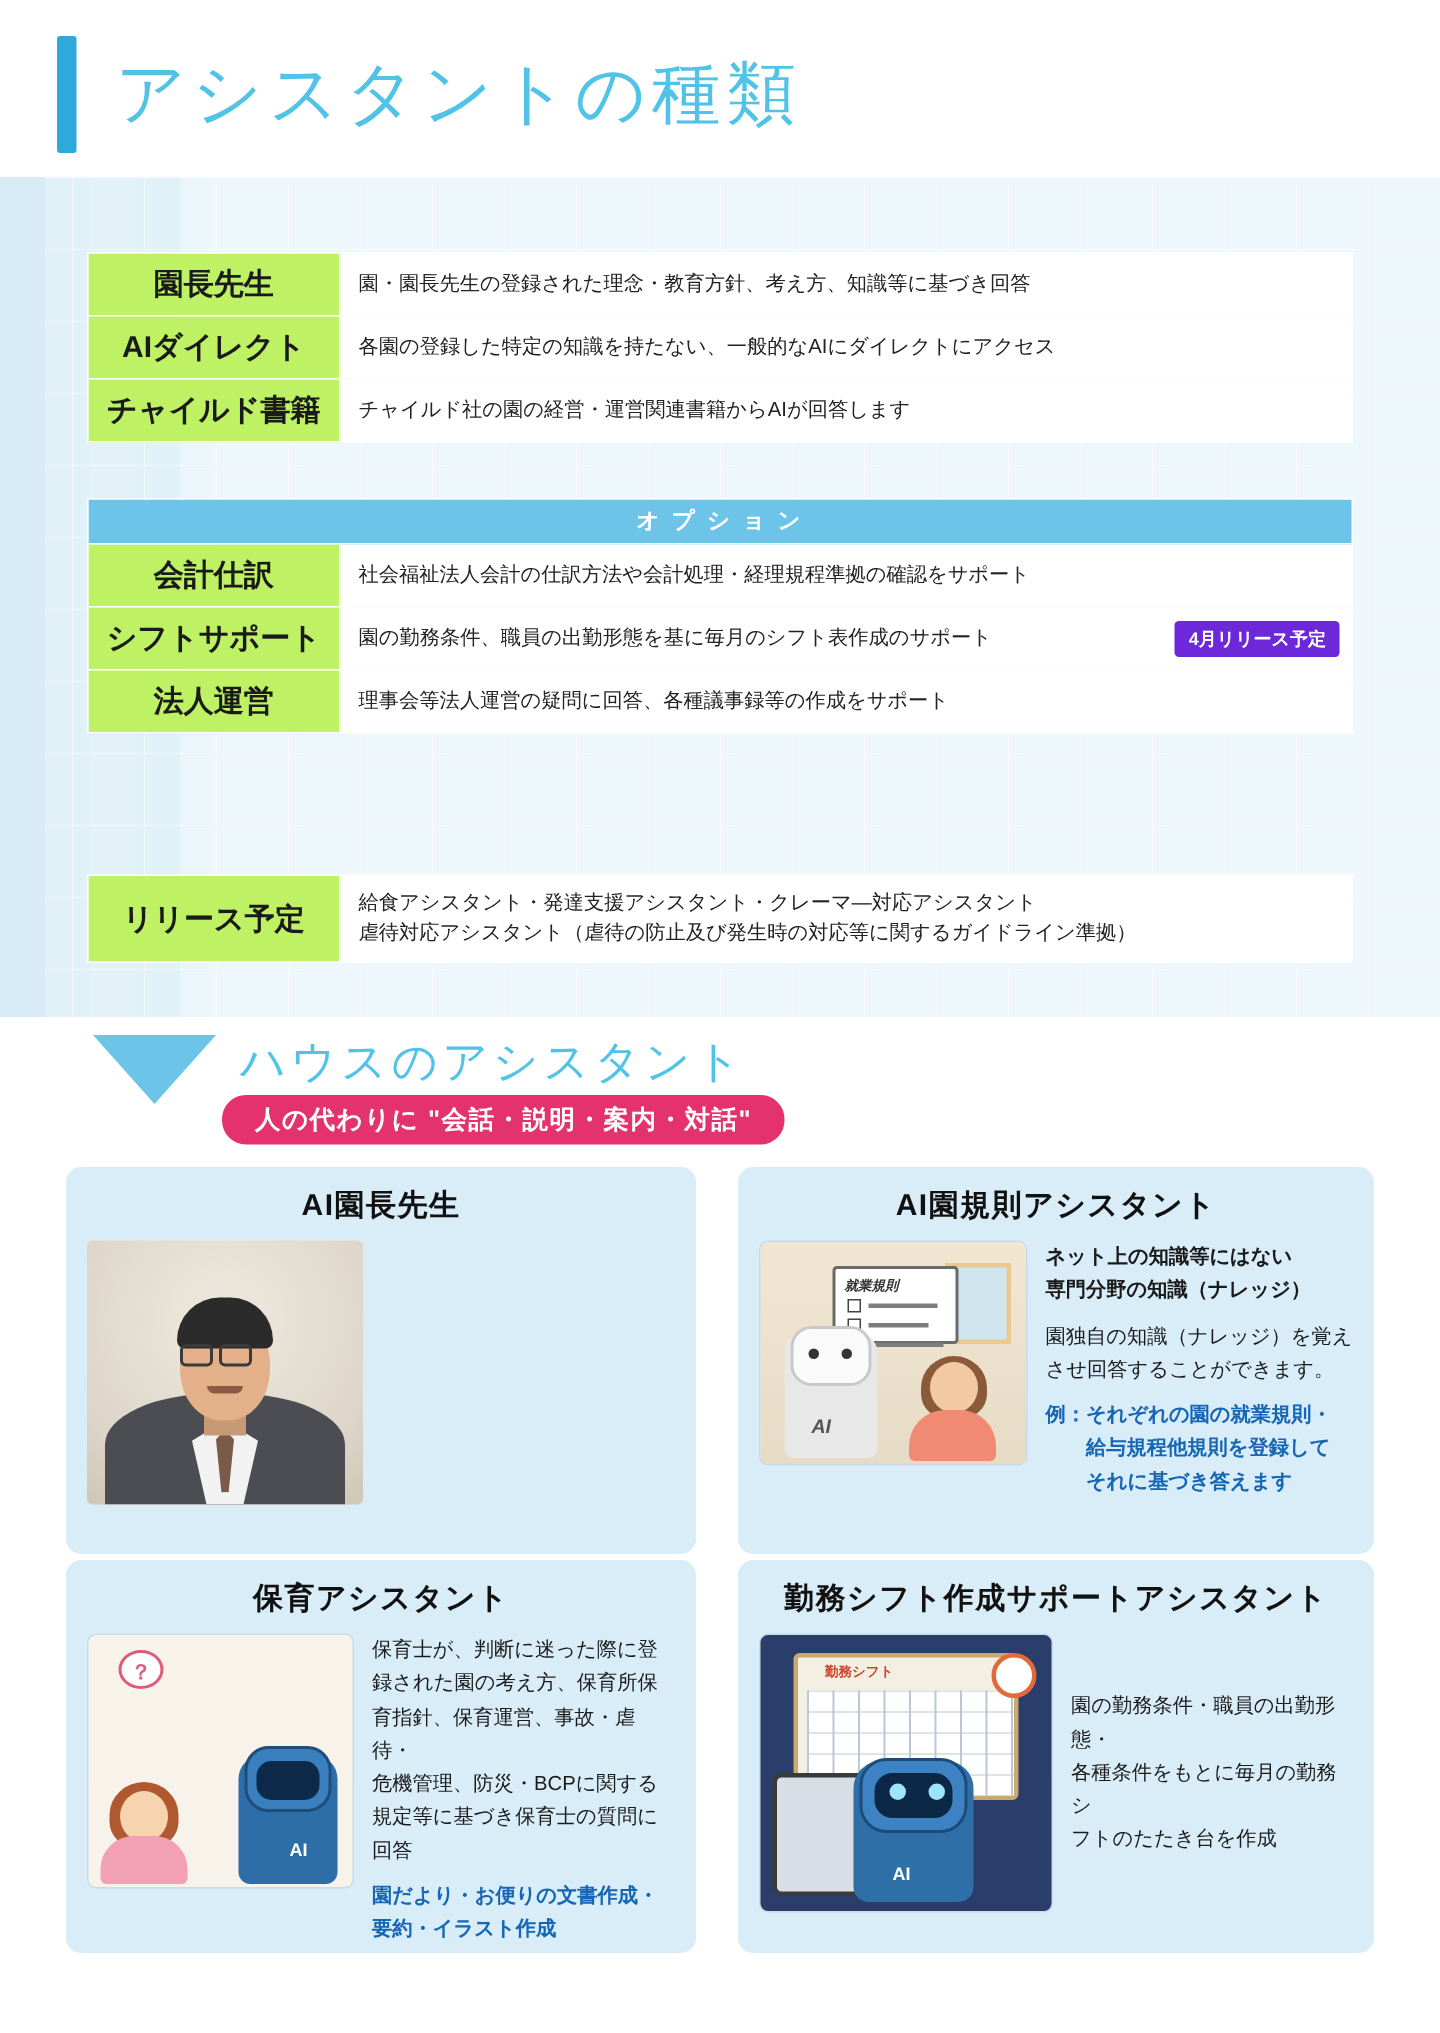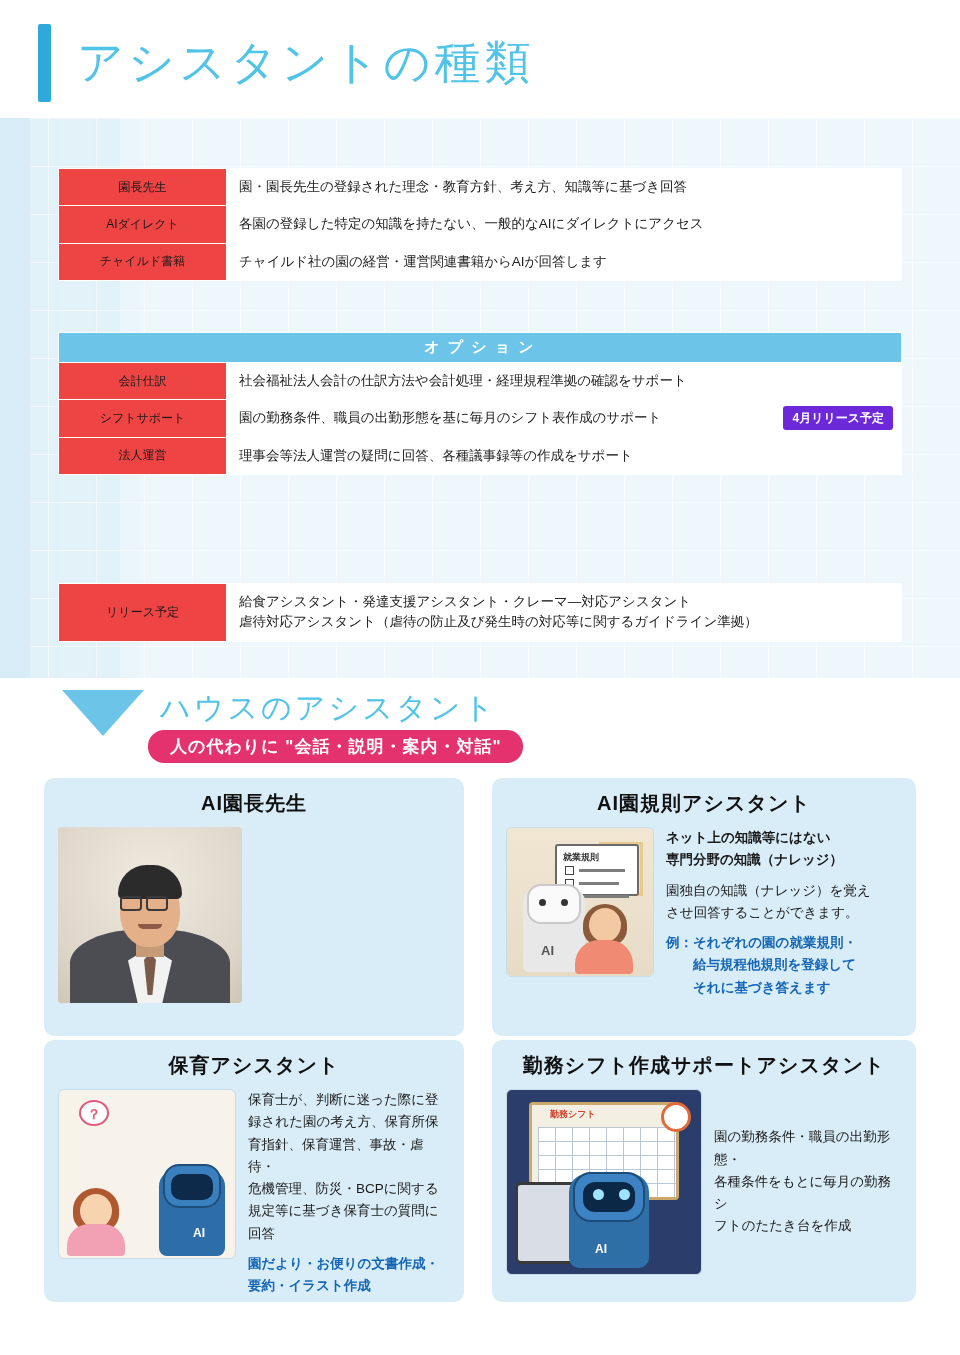--- a/index.html
+++ b/index.html
@@ -56,22 +56,22 @@
 
   
   .table-wrap { position: absolute; z-index: 3; }
   .tbl { width: 100%; border-collapse: collapse; }
   .tbl-head td {
     background: #6cc5e8; color: #ffffff; text-align: center;
     font-weight: bold; font-size: 15px; padding: 5px 0; letter-spacing: 2px;
     border: 1px solid #ffffff;
   }
   .tbl td.lbl {
-    width: 168px; background: #ef4444; text-align: center;
-    font-weight: normal; font-size: 12px; color: #1a1a1a; padding: 7px 4px;
+    width: 168px; background: #bef264; text-align: center;
+    font-weight: bold; font-size: 20px; color: #1a1a1a; padding: 7px 4px;
     border: 1px solid #ffffff;
   }
   .tbl td.val {
     background: #ffffff; font-size: 13.5px; color: #222; padding: 8px 12px;
     border: 1px solid #ffffff; line-height: 1.5; position: relative;
   }
   .badge {
     position: absolute; right: 8px; top: 50%; transform: translateY(-50%);
     background: #6d28d9; color: #fff; font-size: 12px; font-weight: bold;
     padding: 3px 9px; border-radius: 3px; white-space: nowrap;
@@ -131,21 +131,21 @@
   .ph-hair { position:absolute; left:60px; bottom:104px; width:64px; height:34px; background:#2b2b2b; border-radius:32px 32px 6px 6px; }
   .ph-glass-l, .ph-glass-r { position:absolute; bottom:92px; width:22px; height:15px; border:2px solid #3a3a3a; border-radius:4px; }
   .ph-glass-l { left:62px; } .ph-glass-r { left:88px; }
   .ph-mouth { position:absolute; left:80px; bottom:74px; width:24px; height:5px; background:#8c5a45; border-radius:0 0 12px 12px; }
 
   
   .illus {
     flex: 0 0 auto; border-radius: 6px; position: relative; overflow: hidden;
     border: 1px solid #c8dbe6;
   }
-  #illus-rules { width: 148px; height: 150px; background:#f3ead7; }
+  #illus-rules { width: 179px; height: 150px; background:#f3ead7;font-style:italic; }
   #illus-nursery { width: 178px; height: 170px; background:#f7f2ea; }
   #illus-shift { width: 196px; height: 186px; background:#2a3d6b; }
 
   .r-wall { position:absolute; inset:0; background: linear-gradient(#f0e6d2, #e6dcc6); }
   .r-win { position:absolute; right:10px; top:14px; width:44px; height:54px; background:#cfe6ef; border:3px solid #e8c98e; }
   .r-board { position:absolute; left:48px; top:16px; width:84px; height:52px; background:#ffffff; border:2px solid #6a6a6a; border-radius:3px; }
   .r-board-t { position:absolute; left:6px; top:5px; font-size:9px; font-weight:bold; color:#333; }
   .r-check { position:absolute; left:8px; width:9px; height:9px; border:1.5px solid #444; }
   .r-line { position:absolute; left:22px; height:3px; background:#7d7d7d; }
   .r-robot { position:absolute; left:16px; bottom:4px; width:62px; height:84px; background:#e8e8e8; border-radius:14px 14px 6px 6px; }

